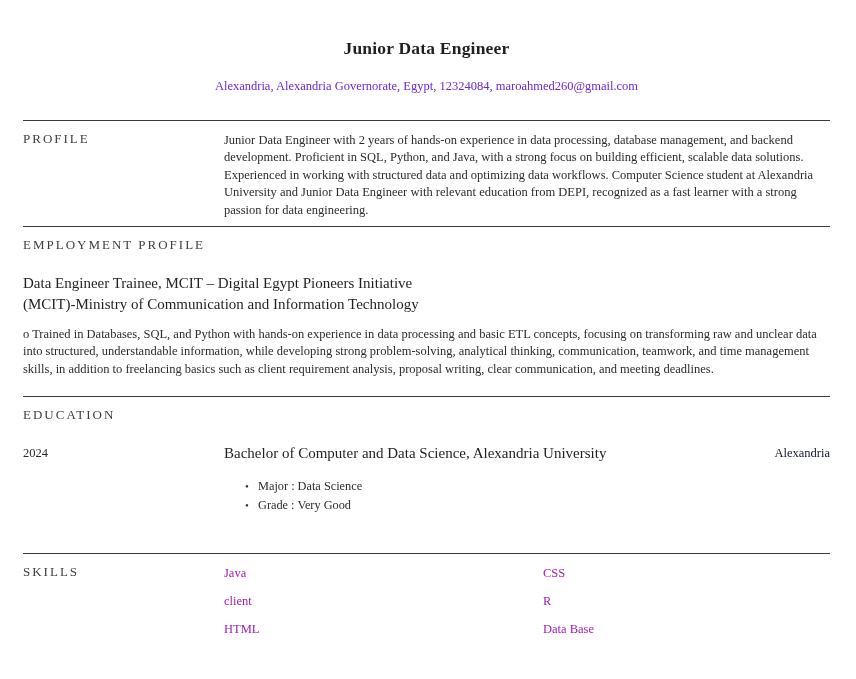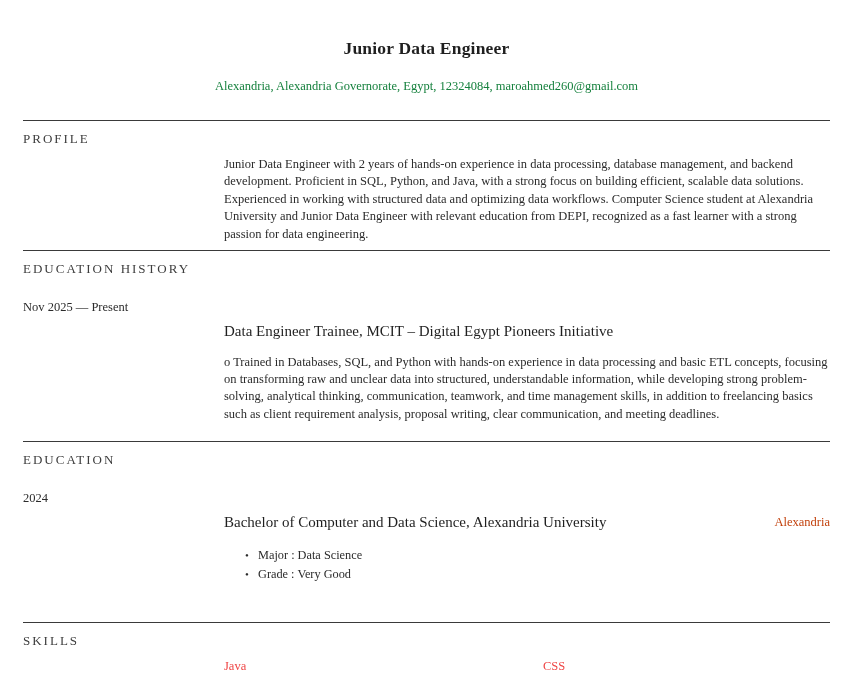--- a/index.html
+++ b/index.html
@@ -21,21 +21,21 @@
     line-height: 19px;
     font-weight: bold;
     color: #1f1f1f;
     letter-spacing: 0.2px;
   }
   .contact-line {
     margin-top: 21px;
     text-align: center;
     font-size: 12.5px;
     line-height: 14px;
-    color: #15803d;
+    color: #6d28d9;
   }
   
   .rule {
     border: none;
     border-top: 1.6px solid #3a3a3a;
     height: 0;
   }
   .rule-1 { margin-top: 27px; }
   .rule-2 { margin-top: 7px; }
   .rule-3 { margin-top: 18px; }
@@ -43,41 +43,41 @@
   
   .section-heading {
     font-size: 13px;
     font-weight: normal;
     letter-spacing: 2px;
     color: #3d3d3d;
     line-height: 14px;
   }
   .row { display: flex; }
   .label-col { width: 201px; flex-shrink: 0; }
-  .content-col { flex: 1; min-width: 0; margin-top: 24px; }
+  .content-col { flex: 1; min-width: 0; }
   .pt { padding-top: 11px; }
   .body-text {
     font-size: 12.5px;
     line-height: 17.4px;
     color: #2b2b2b;
   }
   
   .heading-row { margin-top: 0; }
   .entry-row { margin-top: 21px; }
   .date-label { font-size: 12.5px; line-height: 15px; color: #2b2b2b; }
   .entry-title {
     font-size: 15px;
     line-height: 20.5px;
     font-weight: normal;
     color: #1f1f1f;
   }
   .entry-desc { margin-top: 12px; }
   
   .edu-title-row { display: flex; justify-content: space-between; align-items: flex-start; gap: 26px; }
-  .edu-location { font-size: 12.5px; line-height: 17px; padding-top: 2px; color: #c2410c; white-space: nowrap; }
+  .edu-location { font-size: 12.5px; line-height: 17px; padding-top: 2px; color: #0f172a; white-space: nowrap; }
   .bullet-list { margin-top: 13px; list-style: none; }
   .bullet-list li {
     font-size: 12.3px;
     line-height: 19px;
     padding-left: 34px;
     position: relative;
     color: #2b2b2b;
   }
   .bullet-list li::before {
     content: "\2022";
@@ -86,21 +86,21 @@
     font-size: 11px;
   }
   
   .skills-grid { display: flex; padding-top: 2px; }
   .skills-colA { width: 319px; flex-shrink: 0; }
   .skills-colB { flex: 1; }
   .skill-item {
     font-size: 12.5px;
     line-height: 13px;
     margin-bottom: 15px;
-    color: #ef4444;
+    color: #a21caf;
   }
 </style>
 </head>
 <body>
 
 <div class="page">
 
   <header>
     <h1 class="resume-title">Junior Data Engineer</h1>
     <p class="contact-line">Alexandria, Alexandria Governorate, Egypt, 12324084, maroahmed260@gmail.com</p>
@@ -114,28 +114,25 @@
     </div>
     <div class="content-col">
       <p class="body-text">Junior Data Engineer with 2 years of hands-on experience in data processing, database management, and backend development. Proficient in SQL, Python, and Java, with a strong focus on building efficient, scalable data solutions. Experienced in working with structured data and optimizing data workflows. Computer Science student at Alexandria University and Junior Data Engineer with relevant education from DEPI, recognized as a fast learner with a strong passion for data engineering.</p>
     </div>
   </section>
 
   <hr class="rule rule-2">
 
   <section>
     <div class="pt heading-row">
-      <h2 class="section-heading">EDUCATION HISTORY</h2>
+      <h2 class="section-heading">EMPLOYMENT PROFILE</h2>
     </div>
     <div class="row entry-row">
-      <div class="label-col">
-        <span class="date-label">Nov 2025 — Present</span>
-      </div>
       <div class="content-col">
-        <h3 class="entry-title"><span>Data Engineer Trainee, MCIT – Digital Egypt Pioneers Initiative</span><br></h3>
+        <h3 class="entry-title"><span>Data Engineer Trainee, MCIT – Digital Egypt Pioneers Initiative</span><br><span>(MCIT)-Ministry of Communication and Information Technology</span></h3>
         <p class="body-text entry-desc">o Trained in Databases, SQL, and Python with hands-on experience in data processing and basic ETL concepts, focusing on transforming raw and unclear data into structured, understandable information, while developing strong problem-solving, analytical thinking, communication, teamwork, and time management skills, in addition to freelancing basics such as client requirement analysis, proposal writing, clear communication, and meeting deadlines.</p>
       </div>
     </div>
   </section>
 
   <hr class="rule rule-3">
 
   <section>
     <div class="pt heading-row">
       <h2 class="section-heading">EDUCATION</h2>

